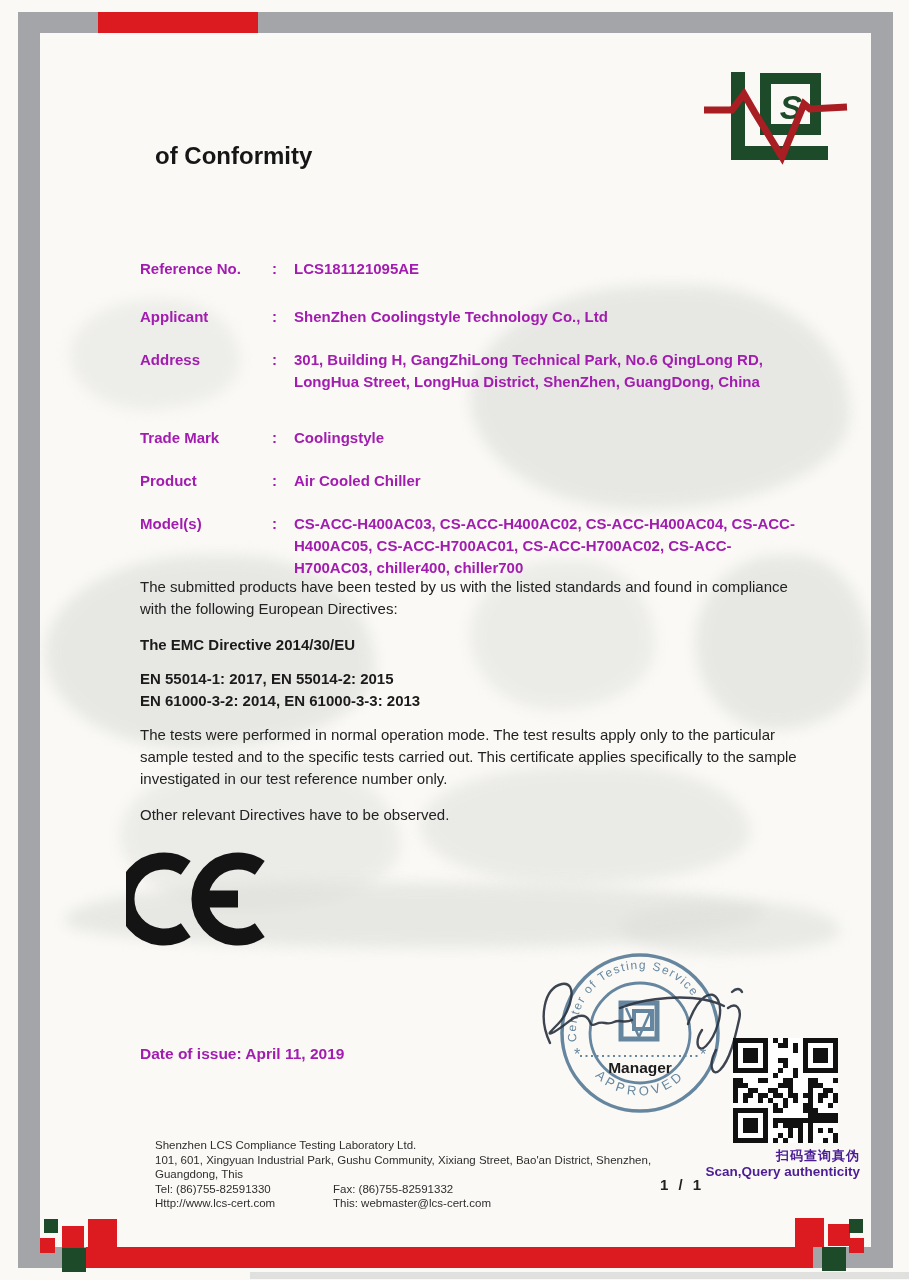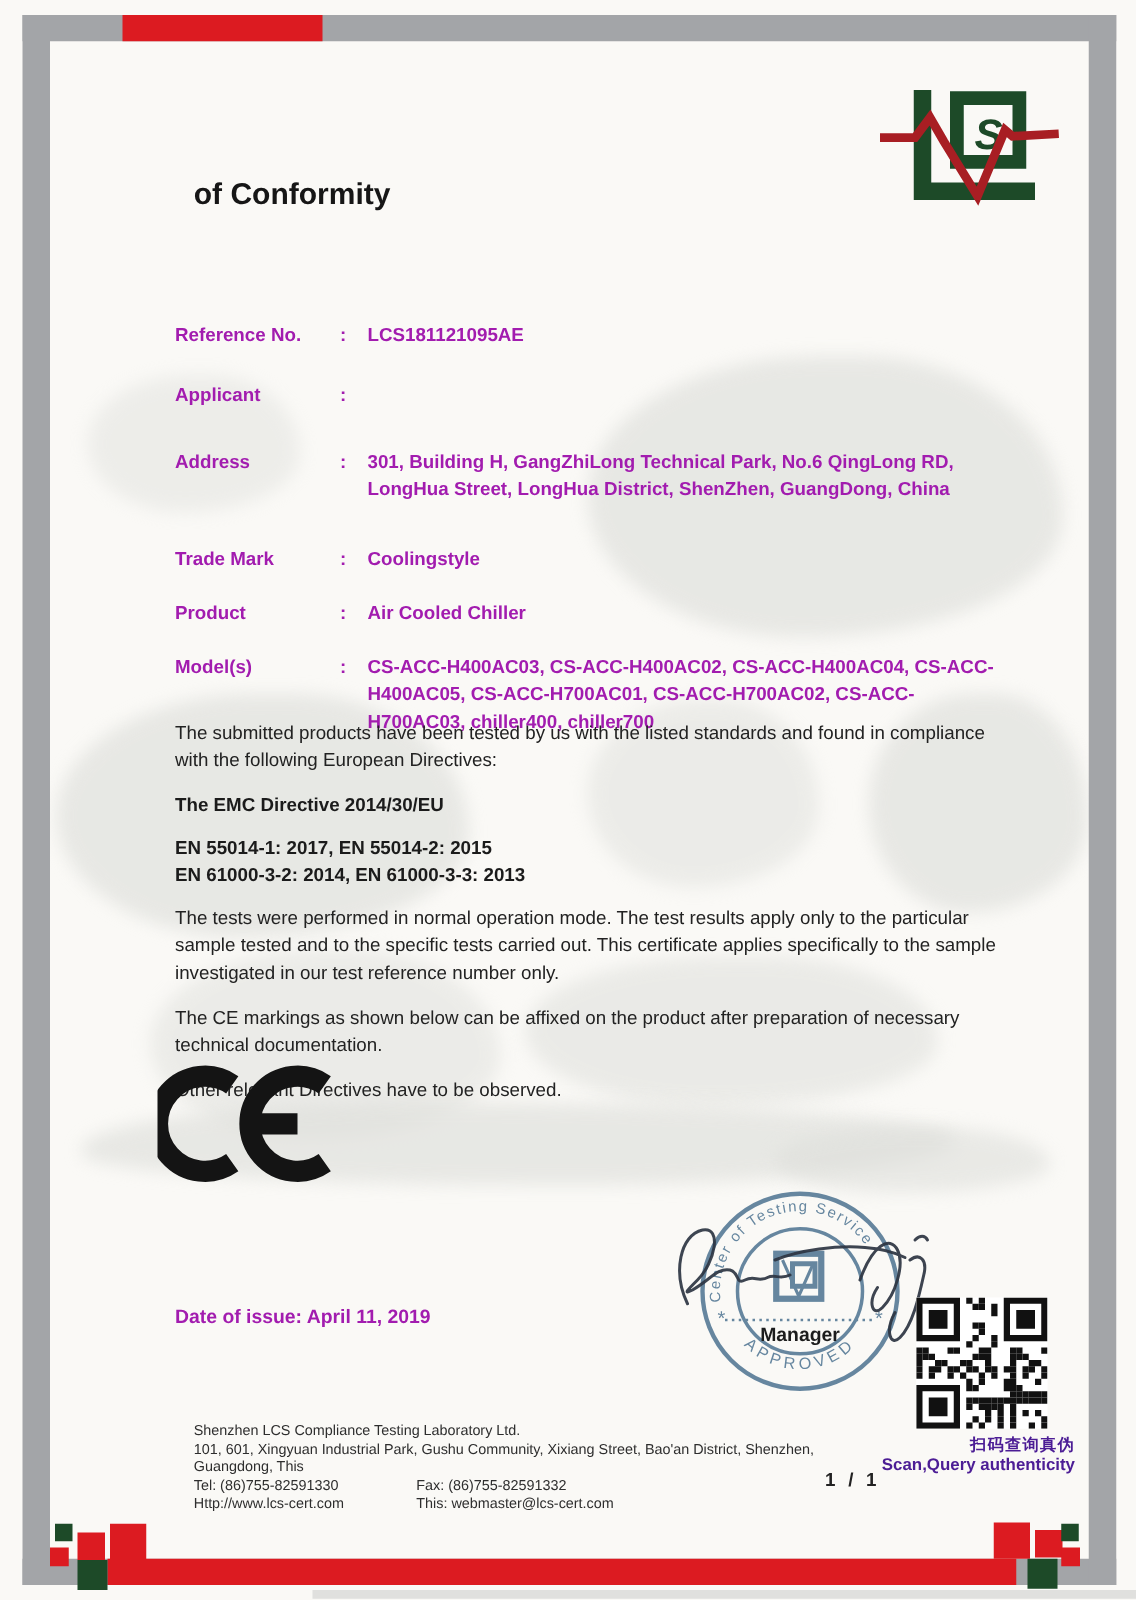--- a/index.html
+++ b/index.html
@@ -93,23 +93,24 @@
   <div class="content" style="left:155px;top:138px;">
     <div class="title-sub">of Conformity</div>
   </div>
 
   <div class="fields">
     <div class="frow" style="margin-bottom:26px;">
       <span class="lbl">Reference No.</span>
         <span class="col">:</span>
         <span class="val">LCS181121095AE</span>
     </div>
-    <div class="frow" style="margin-bottom:31px;">
+    <div class="frow" style="margin-bottom:21px;">
       <span class="lbl">Applicant</span>
         <span class="col">:</span>
+        <span class="val">ShenZhen Coolingstyle Technology Co., Ltd</span>
     </div>
     <div class="frow" style="margin-bottom:34px;">
       <span class="lbl">Address</span>
         <span class="col">:</span>
         <span class="val">301, Building H, GangZhiLong Technical Park, No.6 QingLong RD, LongHua Street, LongHua District, ShenZhen, GuangDong, China</span>
     </div>
     <div class="frow" style="margin-bottom:21px;">
       <span class="lbl">Trade Mark</span>
         <span class="col">:</span>
         <span class="val">Coolingstyle</span>
@@ -127,21 +128,20 @@
   </div>
 
   <div class="flow">
     <p>The submitted products have been tested by us with the listed standards and found in compliance with the following European Directives:</p>
     <p class="b" style="margin-bottom:12px;">The EMC Directive 2014/30/EU</p>
     <p class="b" style="margin-bottom:12px;">
       <span>EN 55014-1: 2017, EN 55014-2: 2015</span><br>
       <span>EN 61000-3-2: 2014, EN 61000-3-3: 2013</span>
     </p>
     <p>The tests were performed in normal operation mode. The test results apply only to the particular sample tested and to the specific tests carried out. This certificate applies specifically to the sample investigated in our test reference number only.</p>
-    <p>The CE markings as shown below can be affixed on the product after preparation of necessary technical documentation.</p>
     <p>Other relevant Directives have to be observed.</p>
   </div>
 
   <div class="content" style="left:126px;top:843px;width:140px;height:112px;">
     <svg width="140" height="112" viewBox="0 0 140 110">
       <path d="M59.8 23.9 A38 38 0 1 0 59.8 86.1" fill="none" stroke="#141414" stroke-width="17"></path>
       <path d="M133.8 23.9 A38 38 0 1 0 133.8 86.1" fill="none" stroke="#141414" stroke-width="17"></path>
       <path d="M74 55 H112" fill="none" stroke="#141414" stroke-width="17"></path>
     </svg>
   </div>

